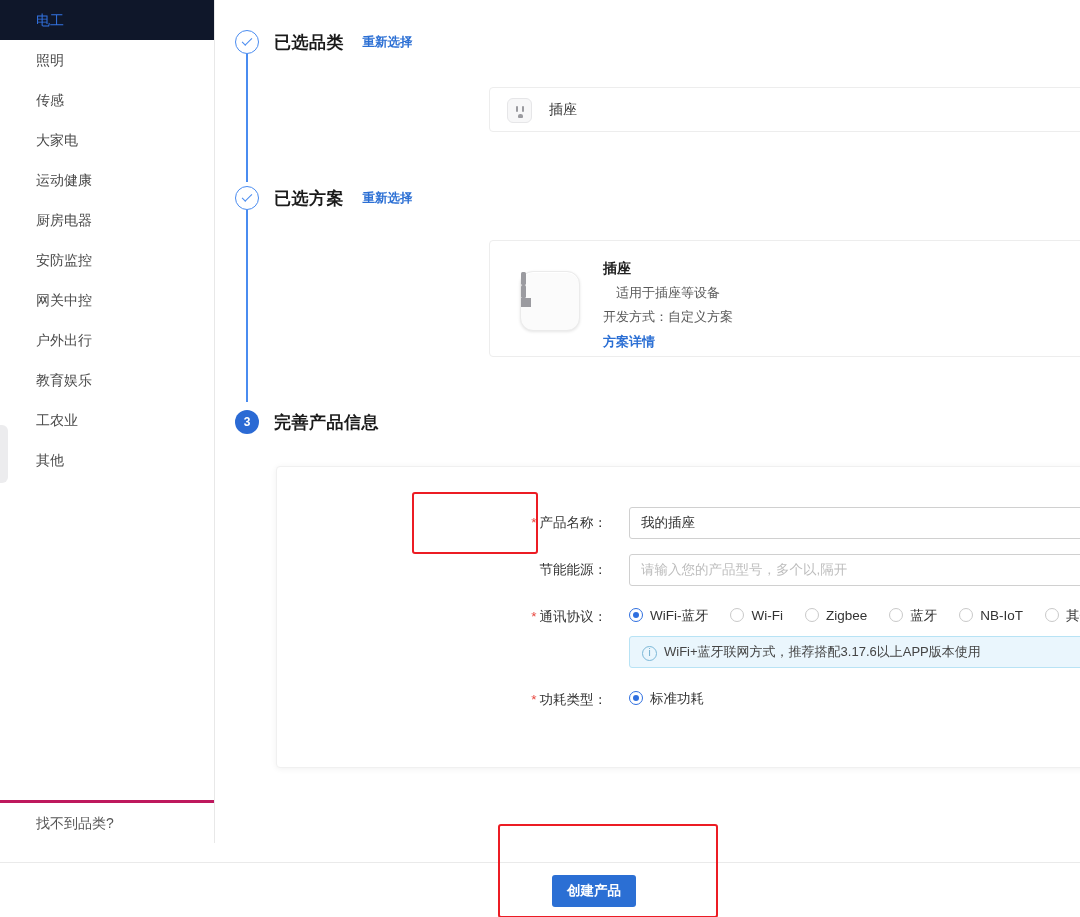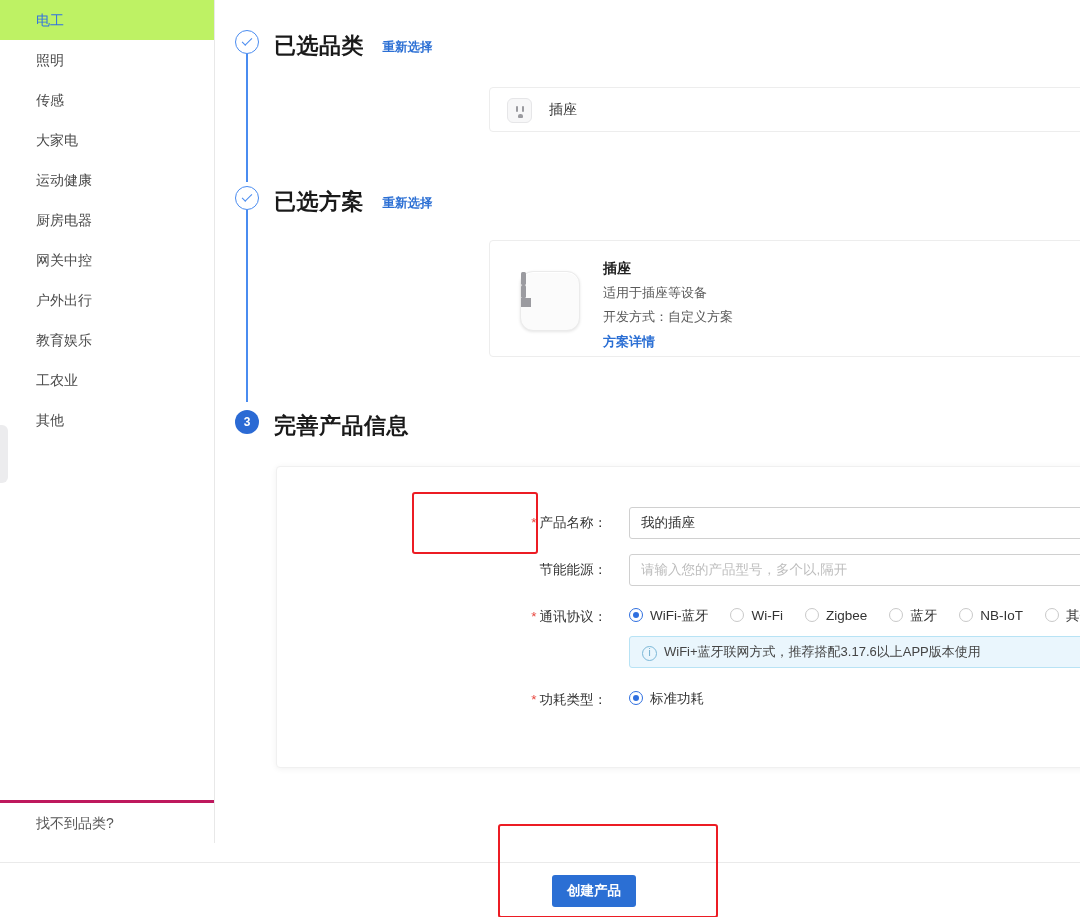--- a/index.html
+++ b/index.html
@@ -28,21 +28,21 @@
   .cat-item {
     height: 40px;
     line-height: 40px;
     padding-left: 36px;
     font-size: 14px;
     color: #4a4a4a;
     cursor: pointer;
     white-space: nowrap;
   }
   .cat-item.active {
-    background: #bef264;
+    background: #0f172a;
     color: #3272e0;
   }
   #cat-footer {
     position: absolute;
     left: 0; bottom: 0;
     width: 214px;
     border-top: 3px solid #be185d;
     box-sizing: border-box;
   }
   #cat-footer .cat-item { color: #555; }
@@ -95,21 +95,21 @@
     font-weight: 700;
   }
   .rail {
     position: absolute;
     left: 31px;
     width: 1.5px;
     background: #4a8cf0;
   }
 
   .step-title {
-    font-size: 22px;
+    font-size: 17px;
     font-weight: 700;
     color: #1a1a1a;
     letter-spacing: 0.5px;
   }
   .relink {
     font-size: 12.5px;
     color: #2b6fd4;
     margin-left: 14px;
     font-weight: 700;
     cursor: pointer;
@@ -146,21 +146,21 @@
     width: 58px; height: 58px;
     background: #fbfbfb;
     border: 1px solid #ebebeb;
     border-radius: 13px;
     box-shadow: 0 1px 3px rgba(0,0,0,.10), inset 0 1px 0 #fff;
   }
   .socket-lg .slot { width: 5px; height: 13px; background: #9b9ba0; border-radius: 1.5px; }
   .socket-lg .ground { width: 10px; height: 9px; background: #9b9ba0; }
 
   .plan-name { font-size: 14px; font-weight: 700; color: #222; }
-  .plan-desc { font-size: 13px; color: #5a5a5a; margin-top: 6px; }
+  .plan-desc { font-size: 13px; color: #5a5a5a; margin-top: 6px; text-align: center; }
   .plan-link { font-size: 13px; color: #2b6fd4; font-weight: 700; margin-top: 7px; cursor: pointer; }
 
   
   .form-label {
     font-size: 13.5px;
     color: #333;
     text-align: right;
     white-space: nowrap;
   }
   .req { color: #e8453c; margin-right: 3px; }
@@ -273,20 +273,21 @@
 <div id="page">
 
   <div id="sidebar">
     <div id="cat-list">
         <div class="cat-item active">电工</div>
         <div class="cat-item">照明</div>
         <div class="cat-item">传感</div>
         <div class="cat-item">大家电</div>
         <div class="cat-item">运动健康</div>
         <div class="cat-item">厨房电器</div>
+        <div class="cat-item">安防监控</div>
         <div class="cat-item">网关中控</div>
         <div class="cat-item">户外出行</div>
         <div class="cat-item">教育娱乐</div>
         <div class="cat-item">工农业</div>
         <div class="cat-item">其他</div>
       </div>
     <div id="cat-footer">
       <div class="cat-item">找不到品类?</div>
     </div>
   </div>

